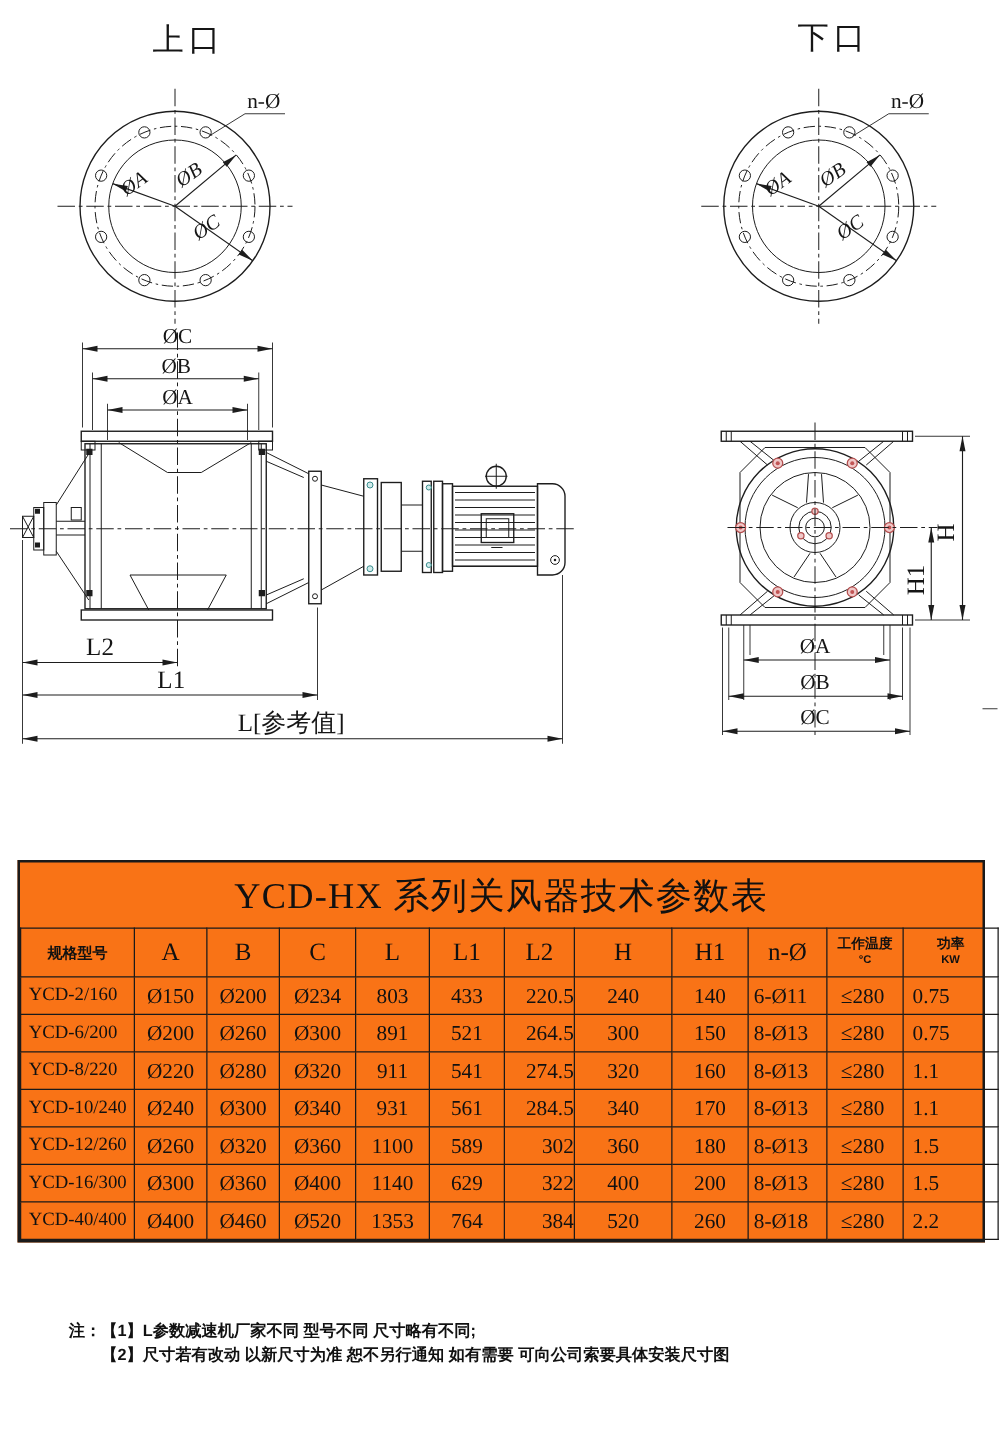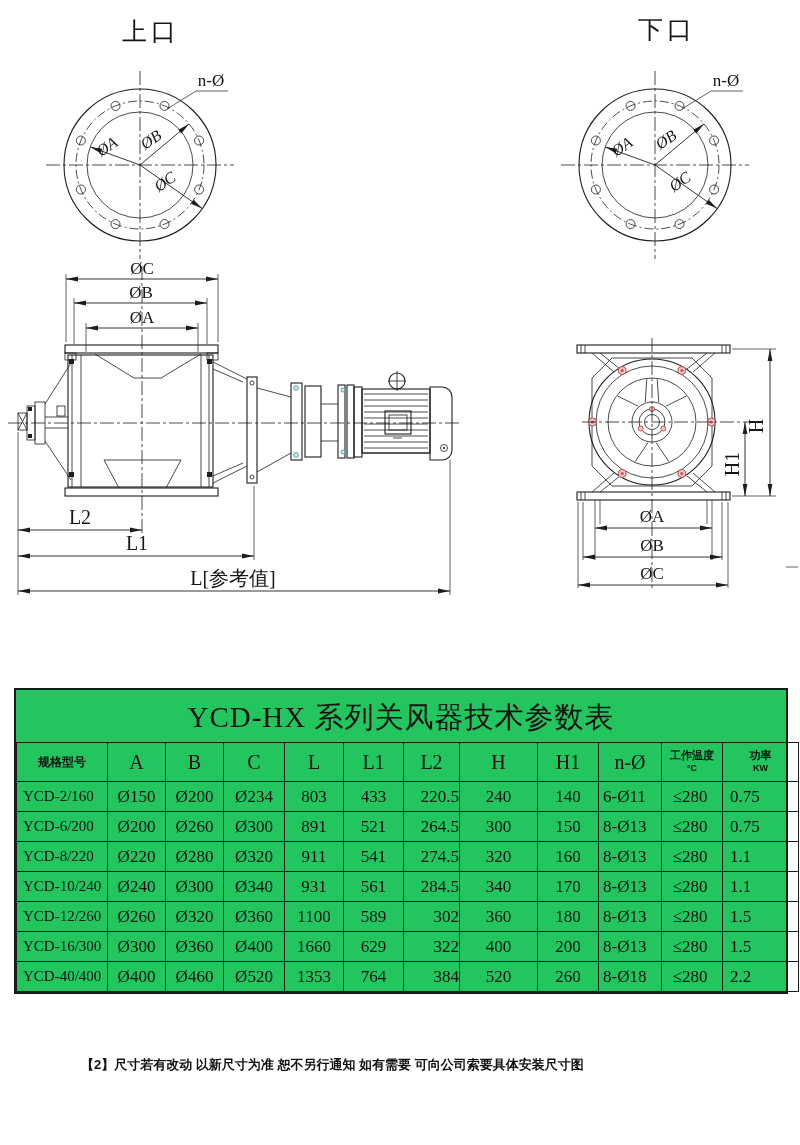--- a/index.html
+++ b/index.html
@@ -22,21 +22,21 @@
   .dimbig{font-family:"Liberation Serif",serif;font-size:20px;}
   .oblq{font-style:italic;font-family:"Liberation Serif",serif;font-size:16px;}
   .porttxt{font-size:25px;letter-spacing:4px;}
   .bolt-ring{fill:#f0c8c8;stroke:#b34e4e;stroke-width:1;}
   .bolt-dot{fill:#c25555;stroke:none;}
   .teal-dot{fill:#cfeaea;stroke:#3a8d8d;stroke-width:0.8;}
 
   
   .spec{
     position:absolute;left:14px;top:688px;width:770px;
-    border:2px solid #1a1a1a;background:#22c55e;
+    border:2px solid #1a1a1a;background:#f97316;
   }
   .spec-title{
     height:52px;line-height:54px;text-align:center;
     font-size:29px;font-weight:500;letter-spacing:1px;
     font-family:"Liberation Serif","Liberation Sans",serif;
   }
   table.spec-table{width:100%;border-collapse:collapse;table-layout:fixed;}
   .spec-table th,.spec-table td{
     border:1px solid #1a1a1a;text-align:center;padding:0;
     overflow:hidden;white-space:nowrap;
@@ -397,21 +397,21 @@
             <td class="c8">180</td>
             <td class="c9">8-Ø13</td>
             <td class="c10">≤280</td>
             <td class="c11">1.5</td>
           </tr>
           <tr>
             <td class="c0">YCD-16/300</td>
             <td class="c1">Ø300</td>
             <td class="c2">Ø360</td>
             <td class="c3">Ø400</td>
-            <td class="c4">1660</td>
+            <td class="c4">1140</td>
             <td class="c5">629</td>
             <td class="c6">322</td>
             <td class="c7">400</td>
             <td class="c8">200</td>
             <td class="c9">8-Ø13</td>
             <td class="c10">≤280</td>
             <td class="c11">1.5</td>
           </tr>
           <tr>
             <td class="c0">YCD-40/400</td>
@@ -425,16 +425,17 @@
             <td class="c8">260</td>
             <td class="c9">8-Ø18</td>
             <td class="c10">≤280</td>
             <td class="c11">2.2</td>
           </tr>
         </tbody>
   </table>
 </div>
 
 <div class="notes">
+  <div><span>注：</span><span>【1】L参数减速机厂家不同 型号不同 尺寸略有不同;</span></div>
   <div class="note-line2"><span>【2】尺寸若有改动 以新尺寸为准 恕不另行通知 如有需要 可向公司索要具体安装尺寸图</span></div>
 </div>
 
 </div>
 
 </body></html>

